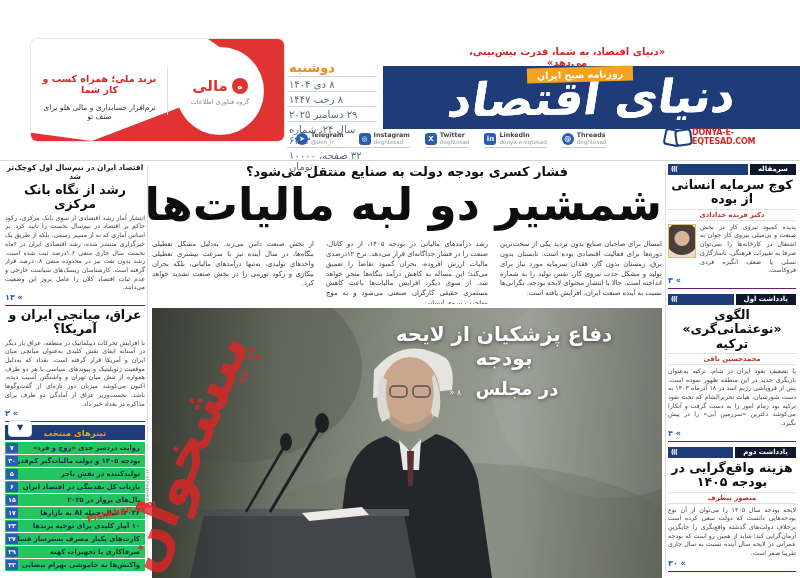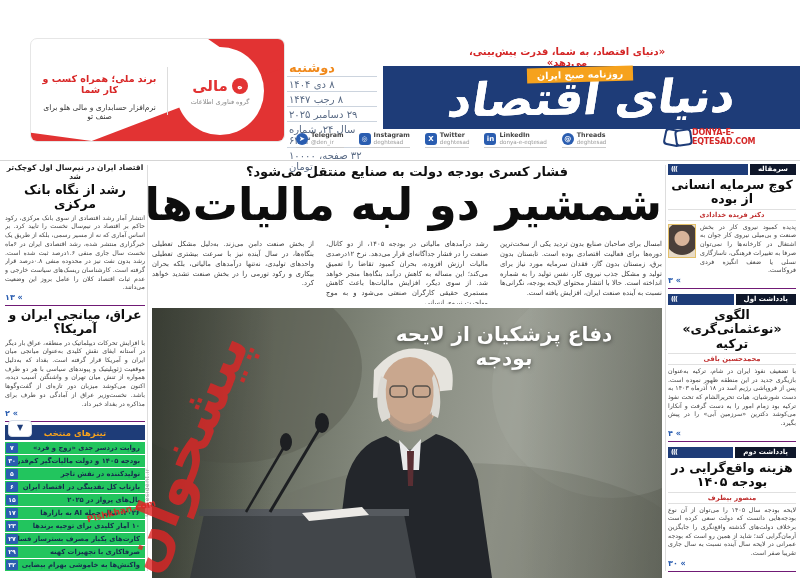--- a/index.html
+++ b/index.html
@@ -220,20 +220,24 @@
       <path d="M38 270 L52 206 L252 206 L264 270 Z" fill="#42464a"></path>
       <rect x="47" y="201" width="210" height="7" fill="#565a5f"></rect>
       <polygon points="150,205 210,199 217,207 157,213" fill="#eceae6"></polygon>
       <line x1="118" y1="204" x2="168" y2="120" stroke="#1d1f22" stroke-width="3"></line>
       <ellipse cx="170" cy="115" rx="7" ry="10" fill="#1d1f22"></ellipse>
       <line x1="94" y1="204" x2="132" y2="139" stroke="#1d1f22" stroke-width="2.5"></line>
       <ellipse cx="134" cy="134" rx="6" ry="9" fill="#1d1f22"></ellipse>
     </svg>
     <div class="photo-caption">
       <div class="l1">دفاع پزشکیان از لایحه بودجه</div>
+      <div class="l2">
+        <span>در مجلس</span>
+        <span class="ref">۸ «</span>
+      </div>
     </div>
   </div>
   <div class="photo-credit">© president.ir</div>
 
   <div class="col-right">
 
     <div class="story">
       <div class="sec-header">
         <span class="sec-bar">(((</span>
         <span class="sec-badge">سرمقاله</span>

